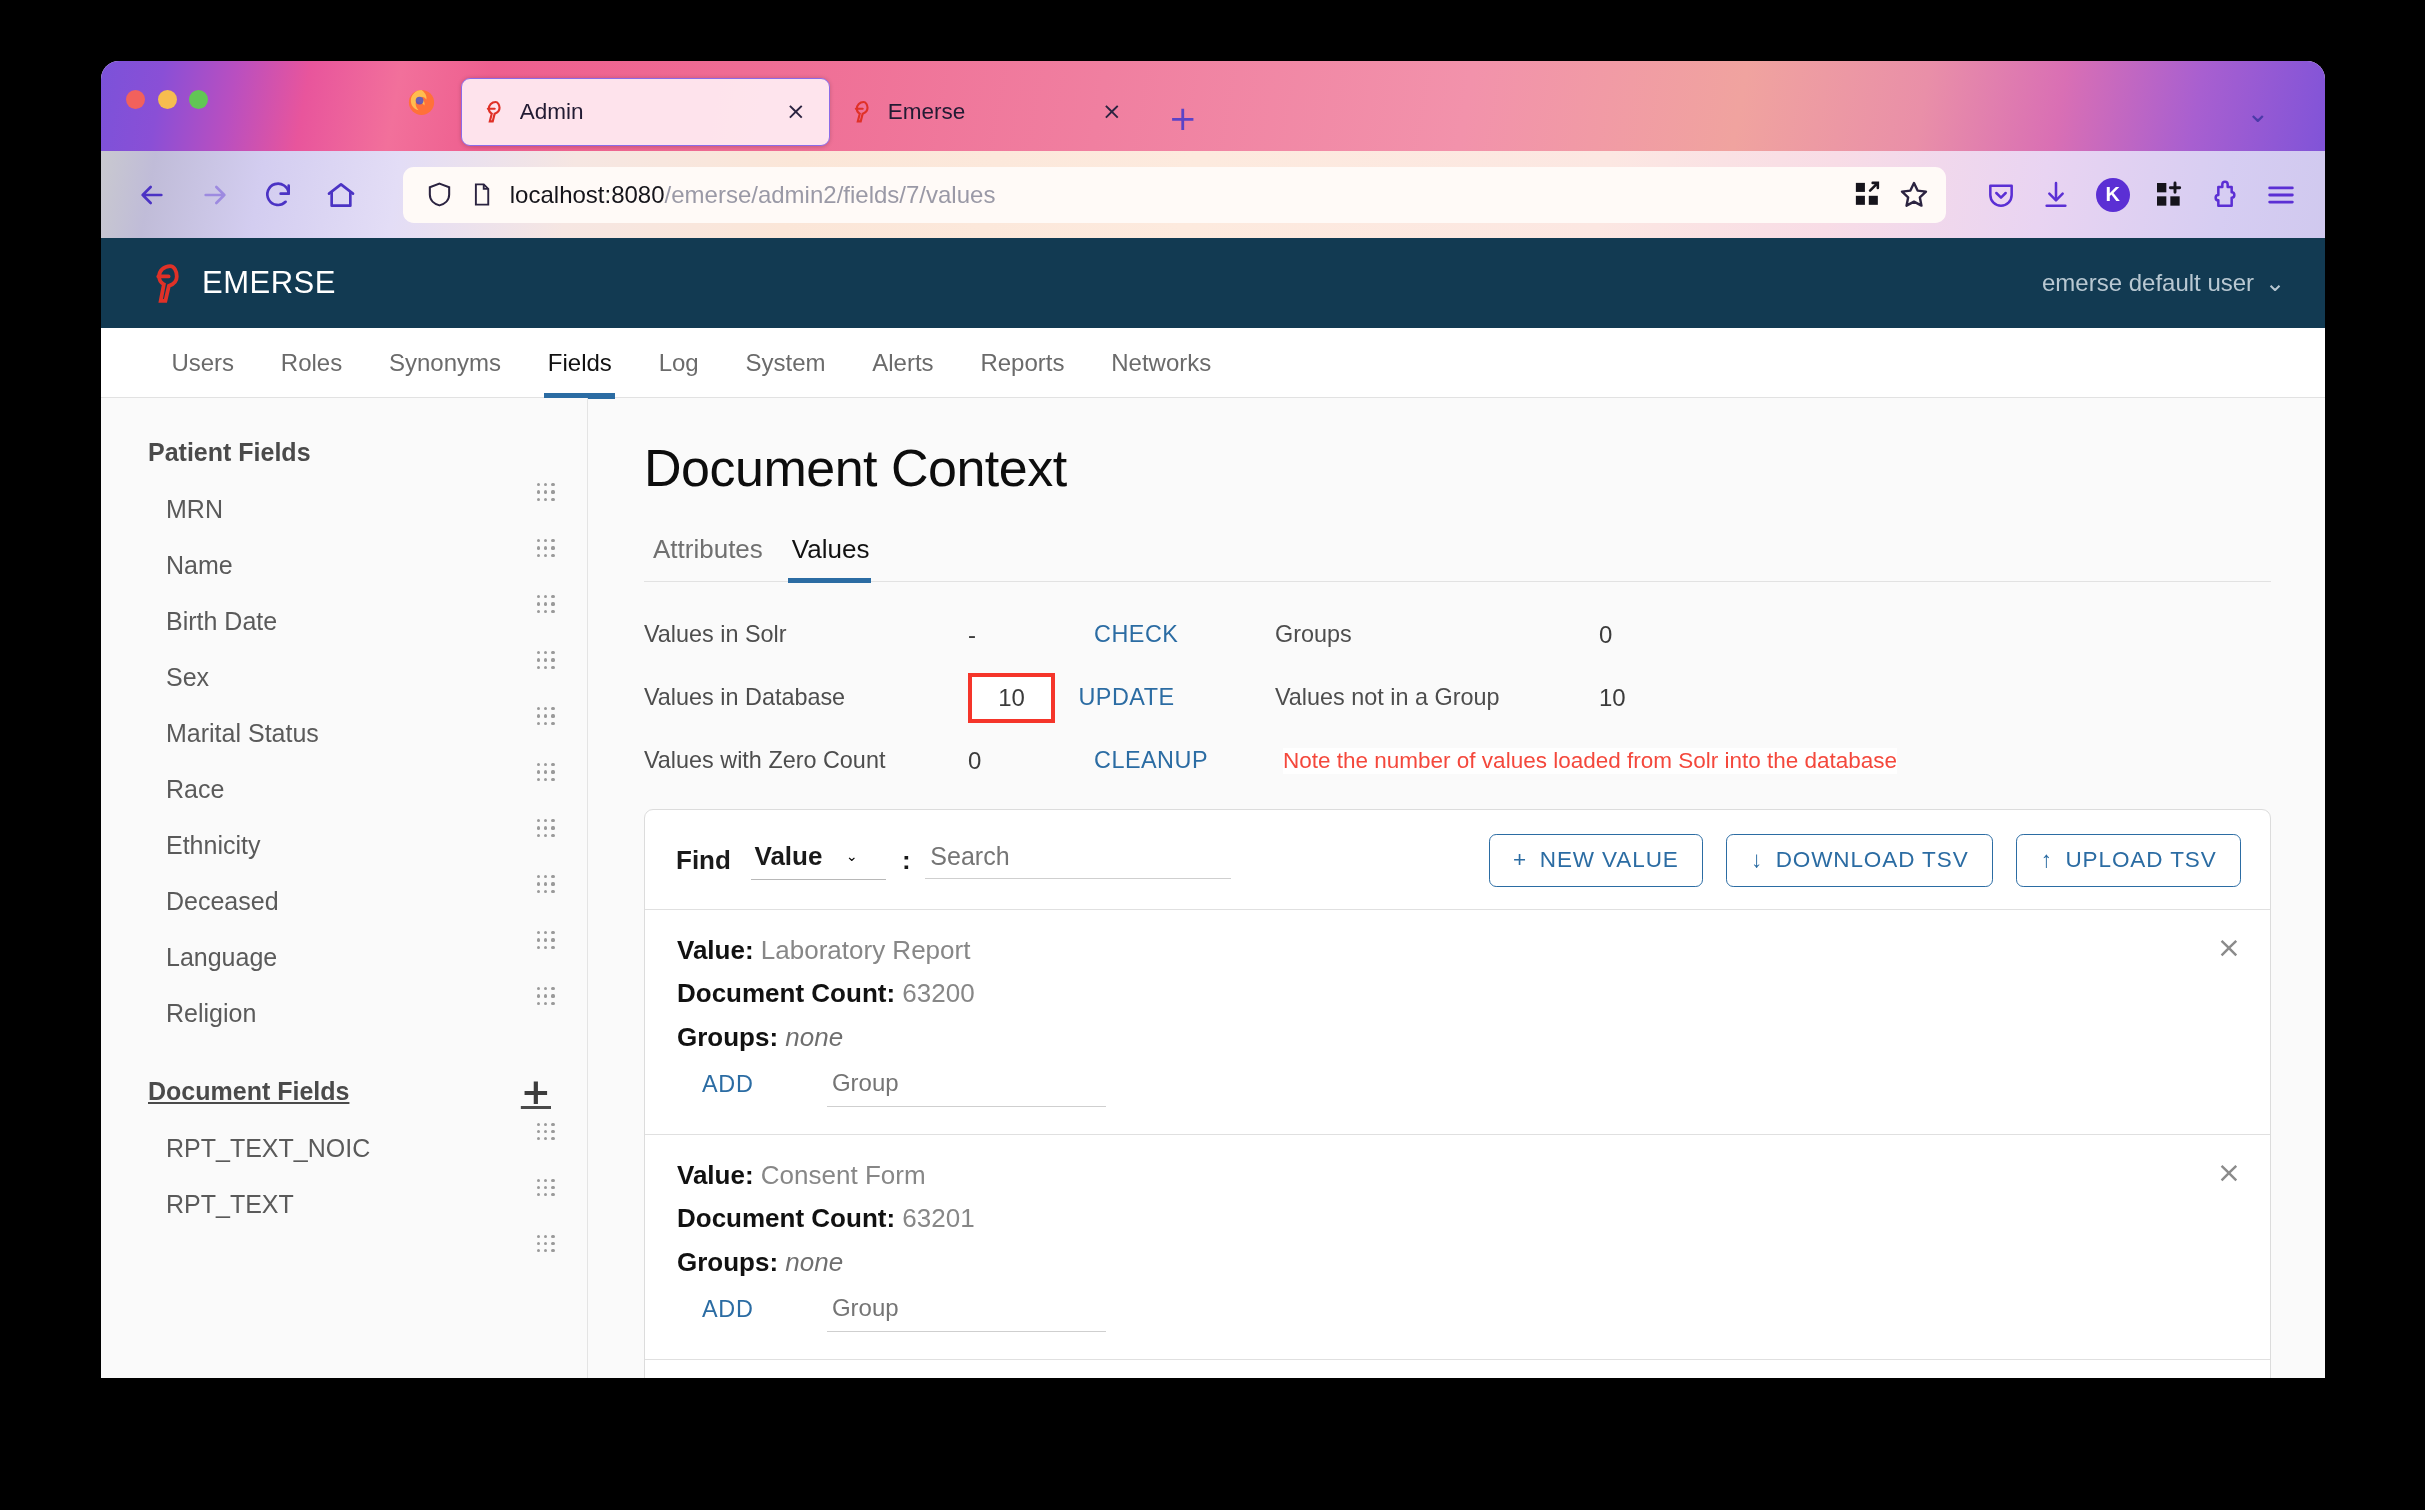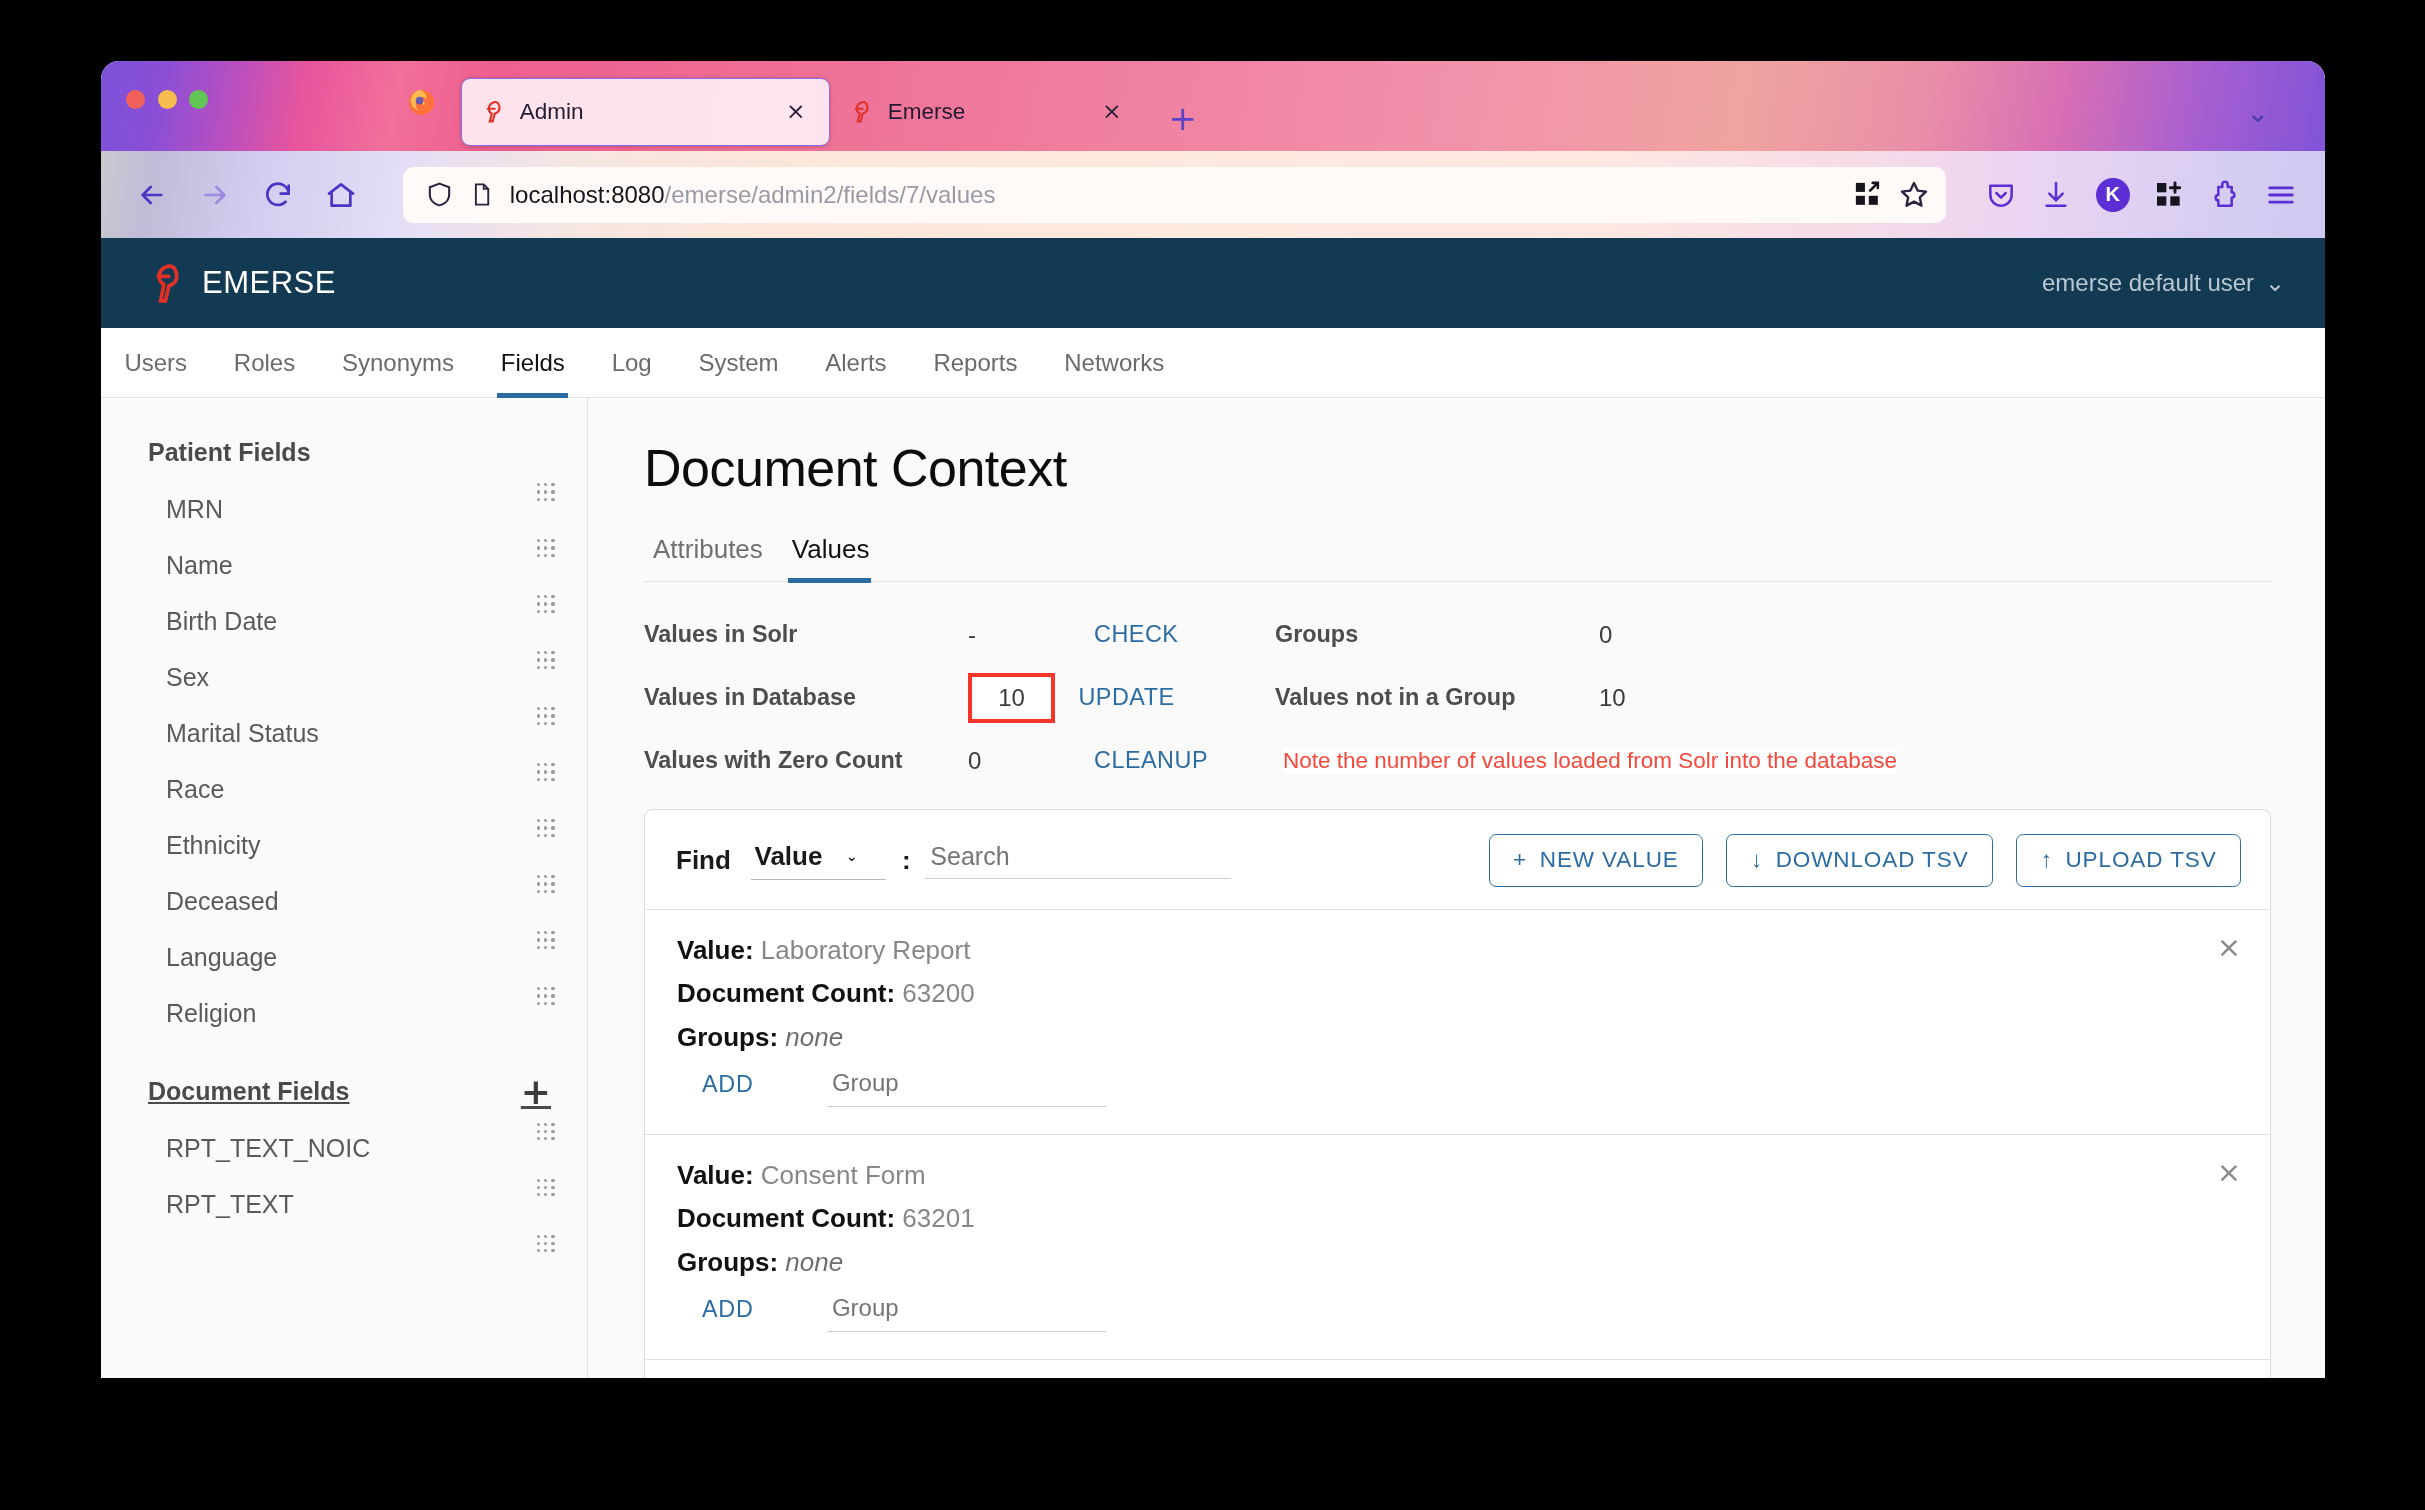--- a/index.html
+++ b/index.html
@@ -163,20 +163,21 @@
   .user-menu {
     color: #b9c8d2; font-size: 24px;
     display: flex; align-items: center; gap: 10.8px;
   }
 
   .app-nav {
     height: 70px;
     background: #fff;
     border-bottom: 1.8px solid #e2e2e2;
     display: flex; align-items: stretch;
+    padding-left: 47px;
     gap: 0;
   }
   .nav-item {
     display: flex; align-items: center;
     padding: 0 23.4px;
     font-size: 24px;
     color: #6b6b6b;
     position: relative;
   }
   .nav-item.active { color: #111; }
@@ -259,21 +260,21 @@
 
   .stats {
     display: flex;
     gap: 0;
     margin-bottom: 27px;
   }
   .stats-col { display: flex; flex-direction: column; gap: 20px; }
   .stats-col.left { width: 631px; }
   .stat-row { display: flex; align-items: center; height: 43px; }
   .stat-label {
-    font-size: 23.4px; font-weight: bold; color: #4d4d4d;
+    font-size: 23.4px; font-weight: normal; color: #4d4d4d;
     width: 324px;
   }
   .stat-value {
     font-size: 24px; color: #3b3b3b;
     width: 126px;
   }
   .stat-value.boxed {
     border: 4.5px solid #f5352a;
     padding: 7.2px 21.6px;
     width: auto;

